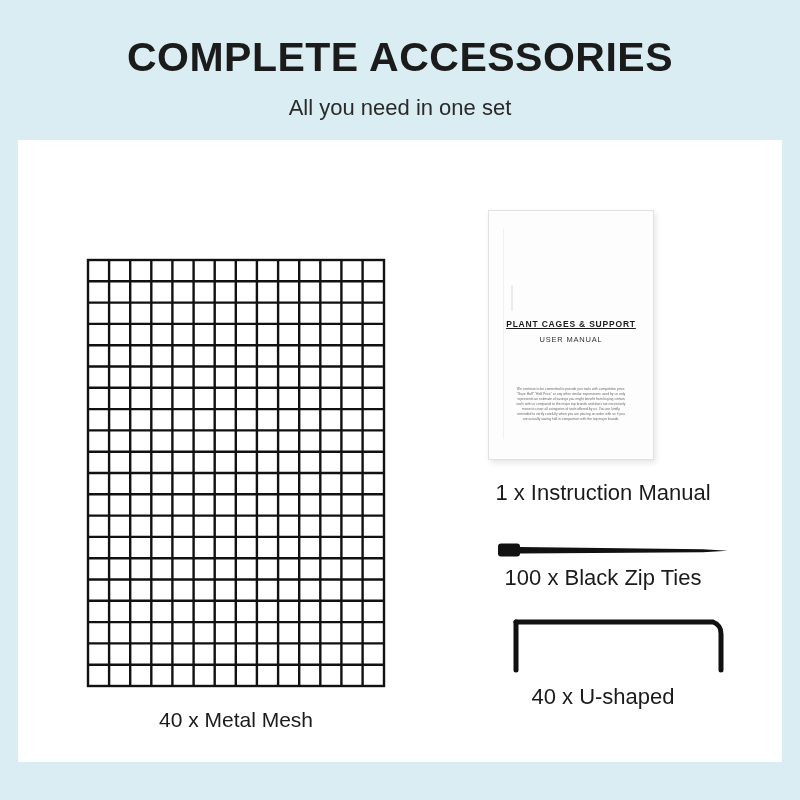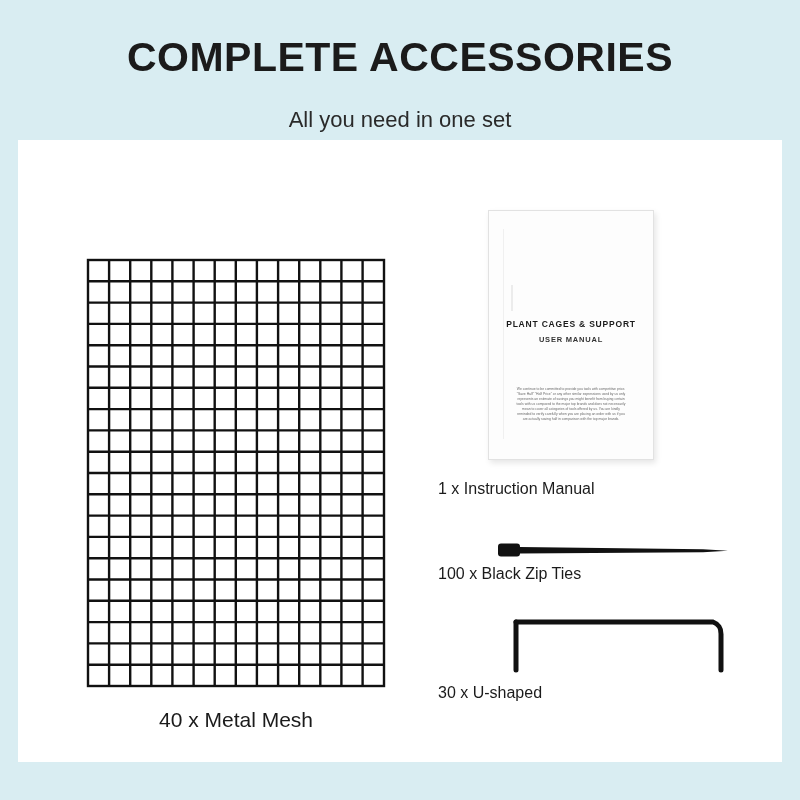--- a/index.html
+++ b/index.html
@@ -29,21 +29,21 @@
   .title {
     margin: 0;
     padding-top: 34px;
     font-size: 41px;
     font-weight: bold;
     letter-spacing: 0.5px;
     color: #1b1b1b;
     font-family: "Liberation Sans", sans-serif;
   }
   .subtitle {
-    margin: 12px;
+    margin: 0;
     padding-top: 14px;
     font-size: 22px;
     color: #2a2a2a;
     font-weight: normal;
   }
   .card {
     position: absolute;
     top: 140px;
     left: 18px;
     width: 764px;
@@ -96,31 +96,31 @@
   .manual-title {
     position: absolute;
     left: 0;
     top: 108px;
     width: 164px;
     text-align: center;
     font-size: 8.5px;
     letter-spacing: 0.8px;
     color: #1b1b1b;
     font-weight: bold;
+    text-decoration: underline;
   }
   .manual-sub {
     position: absolute;
     left: 0;
     top: 124px;
     width: 164px;
     text-align: center;
     font-size: 7.5px;
     letter-spacing: 0.8px;
     color: #333;
-    font-weight: bold;
   }
   .manual-body {
     position: absolute;
     left: 26px;
     top: 176px;
     width: 112px;
     text-align: center;
     font-size: 3.4px;
     line-height: 1.45;
     color: #6a6a6a;
@@ -136,23 +136,23 @@
   .manual-crease {
     position: absolute;
     left: 22px;
     top: 74px;
     width: 2px;
     height: 26px;
     background: #ececec;
   }
   .caption {
     position: absolute;
-    font-size: 16px;
-    color: #1b1b1b;
-    text-align: left;
+    font-size: 22px;
+    color: #1b1b1b;
+    text-align: center;
   }
   .cap-manual {
     left: 420px;
     top: 340px;
     width: 330px;
   }
   
   .ziptie-wrap {
     position: absolute;
     left: 480px;
@@ -252,17 +252,17 @@
     </div>
     <div class="caption cap-zip">100 x Black Zip Ties</div>
 
     <div class="spike-wrap">
       <svg viewBox="0 0 220 60" width="220" height="60">
         <path d="M8,4 L205,4 A12,12 0 0 1 213,16 L213,52" fill="none" stroke="#111111" stroke-width="5" stroke-linecap="round"></path>
         <path d="M8,4 L8,52" fill="none" stroke="#111111" stroke-width="5" stroke-linecap="round"></path>
       </svg>
     </div>
     <div class="caption cap-spike">
-      <div>30 x U-shaped</div>
+      <div>40 x U-shaped</div>
     </div>
 
   </div>
 </div>
 
 </body></html>

